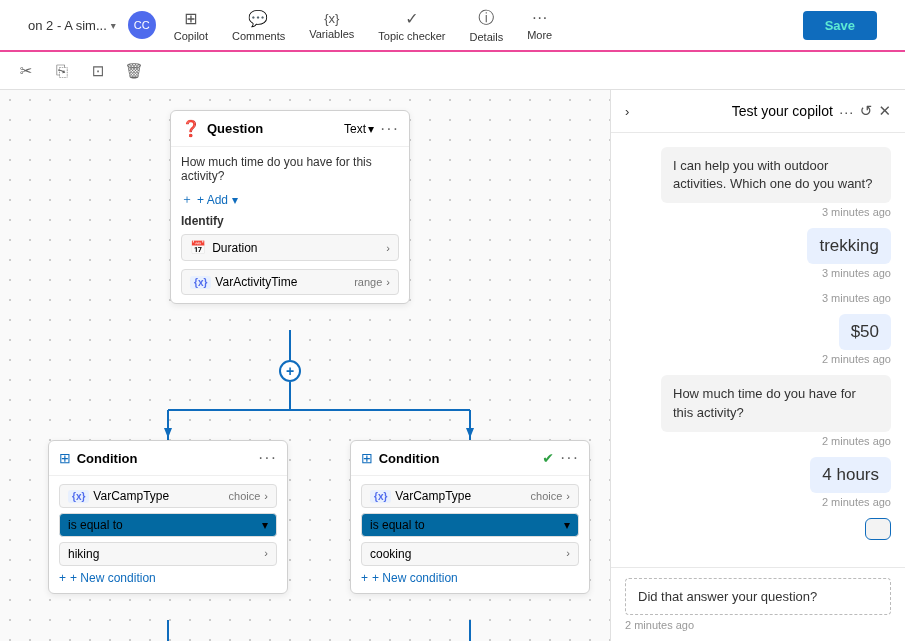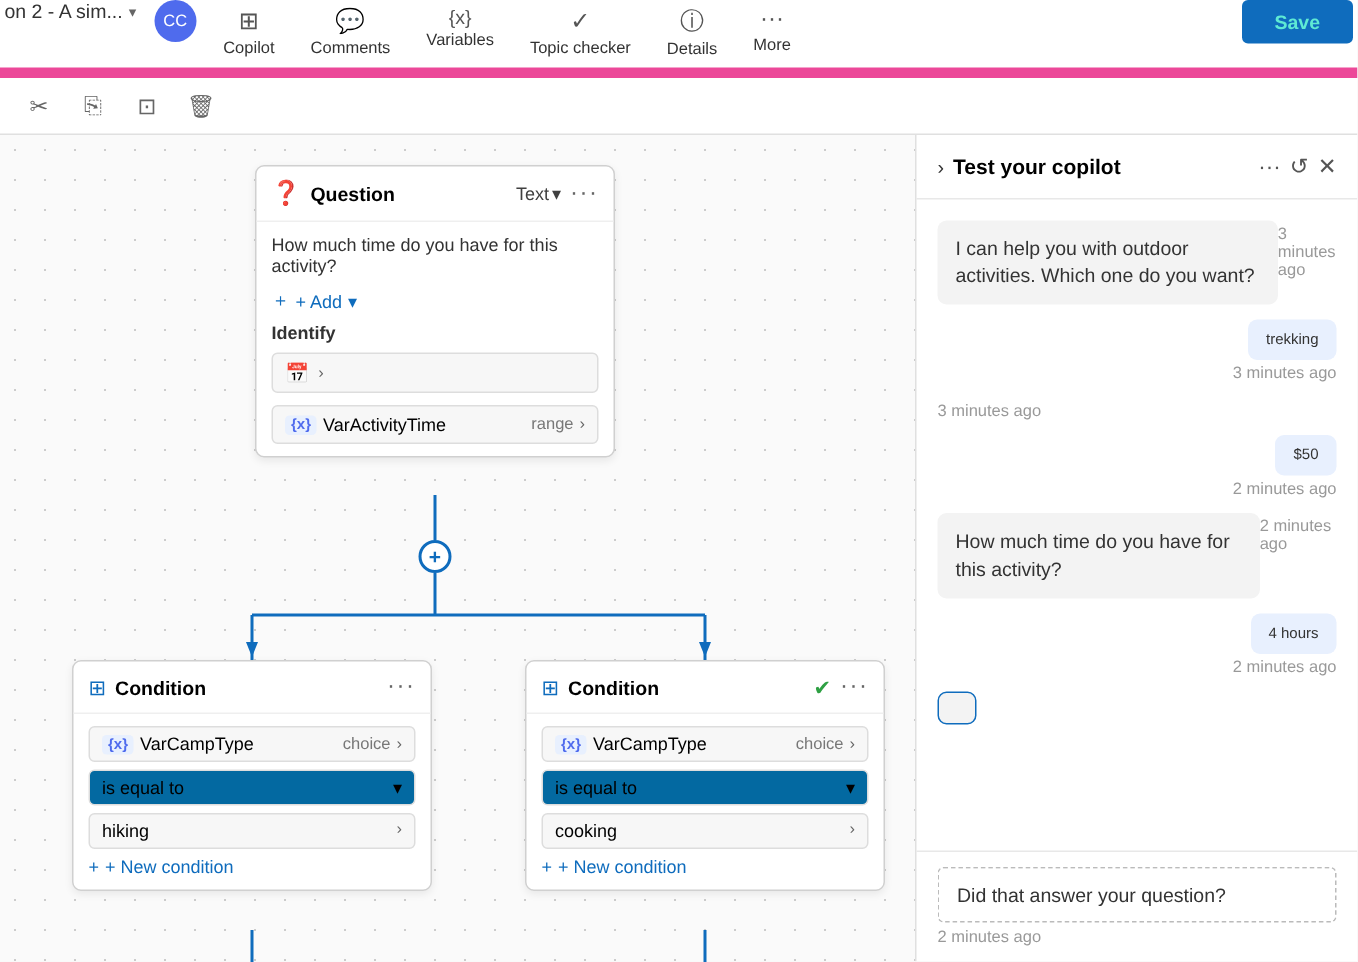--- a/index.html
+++ b/index.html
@@ -2,24 +2,24 @@
 <html><head>
   <meta charset="utf-8">
   <style>
     * { box-sizing: border-box; margin: 0; padding: 0; }
     body { font-family: 'Segoe UI', Arial, sans-serif; font-size: 13px; background: #f5f5f5; width: 905px; height: 641px; overflow: hidden; display: flex; flex-direction: column; }
 
     
     .toolbar {
       height: 52px;
       background: #fff;
-      border-bottom: 7px solid #ec4899;
+      border-bottom: 2px solid #ec4899;
       display: flex;
-      align-items: flex-start;
-      padding: 0 3px;
+      align-items: center;
+      padding: 0 28px;
       gap: 4px;
       flex-shrink: 0;
     }
     .toolbar-title {
       display: flex;
       align-items: center;
       gap: 4px;
       font-size: 13px;
       color: #333;
       margin-right: 8px;
@@ -100,21 +100,21 @@
       border-radius: 6px;
       box-shadow: 0 2px 6px rgba(0,0,0,0.08);
     }
     .card-header {
       display: flex; align-items: center; gap: 6px;
       padding: 8px 10px;
       border-bottom: 1px solid #efefef;
     }
     .card-header-icon { color: #7b61ff; font-size: 14px; }
     .card-header-title { font-size: 13px; font-weight: 600; flex: 1; }
-    .card-header-type { font-size: 12px; color: #404040; display: flex; align-items: center; gap: 2px; }
+    .card-header-type { font-size: 12px; color: #000000; display: flex; align-items: center; gap: 2px; }
     .card-header-dots { color: #666; cursor: pointer; font-size: 16px; letter-spacing: 1px; }
     .card-body { padding: 8px 10px; }
     .card-question-text { font-size: 12px; color: #333; margin-bottom: 8px; }
     .add-btn { display: flex; align-items: center; gap: 4px; color: #0f6cbd; font-size: 12px; cursor: pointer; margin-bottom: 6px; }
 
     .section-label { font-size: 12px; font-weight: 600; color: #333; margin-bottom: 6px; margin-top: 6px; }
 
     .identify-row {
       display: flex; align-items: center; gap: 6px;
       background: #f7f7f7; border: 1px solid #ddd;
@@ -208,21 +208,21 @@
       flex-direction: column;
       flex-shrink: 0;
     }
     .test-panel-header {
       display: flex; align-items: center; gap: 6px;
       padding: 12px 14px;
       border-bottom: 1px solid #e8e8e8;
       flex-shrink: 0;
     }
     .test-panel-chevron { color: #333; font-size: 13px; cursor: pointer; }
-    .test-panel-title { font-size: 14px; font-weight: 700; flex: 1; }
+    .test-panel-title { font-size: 14px; font-weight: 400; flex: 1; text-align: right; }
     .test-panel-actions { display: flex; gap: 6px; }
     .test-panel-action-btn { background: none; border: none; cursor: pointer; color: #555; font-size: 15px; }
 
     .test-panel-messages {
       flex: 1;
       overflow-y: auto;
       padding: 14px;
       display: flex;
       flex-direction: column;
       gap: 10px;
@@ -234,29 +234,29 @@
       padding: 10px 12px;
       max-width: 230px;
       font-size: 13px;
       color: #333;
       line-height: 1.4;
     }
     .msg-user {
       background: #e8f0fe;
       border-radius: 6px;
       padding: 8px 12px;
-      font-size: 10px;
+      font-size: 17px;
       color: #333;
       align-self: flex-end;
       max-width: 180px;
     }
     .msg-time { font-size: 11px; color: #999; margin-top: 3px; }
     .msg-time-right { font-size: 11px; color: #999; margin-top: 3px; text-align: right; }
 
-    .msg-group { display: flex; flex-direction: row; }
+    .msg-group { display: flex; flex-direction: column; align-items: flex-end; }
     .msg-group-right { display: flex; flex-direction: column; align-items: flex-end; }
 
     .test-panel-footer {
       padding: 10px 14px;
       border-top: 1px solid #e8e8e8;
       flex-shrink: 0;
     }
     .footer-input {
       border: 1px dashed #bbb;
       border-radius: 4px;
@@ -356,20 +356,21 @@
         <div class="card-body">
           <div class="card-question-text">How much time do you have for this activity?</div>
           <div class="add-btn">
             <span>＋</span>
             <span>+ Add</span>
             <span>▾</span>
           </div>
           <div class="section-label">Identify</div>
           <div class="identify-row">
             <span class="identify-row-icon">📅</span>
+            <span class="identify-row-text">Duration</span>
             <span class="identify-row-chevron">›</span>
           </div>
           <div class="var-row">
             <span class="var-badge">{x}</span>
             <span class="var-name">VarActivityTime</span>
             <span class="var-type">range</span>
             <span class="var-chevron">›</span>
           </div>
         </div>
       </div>

